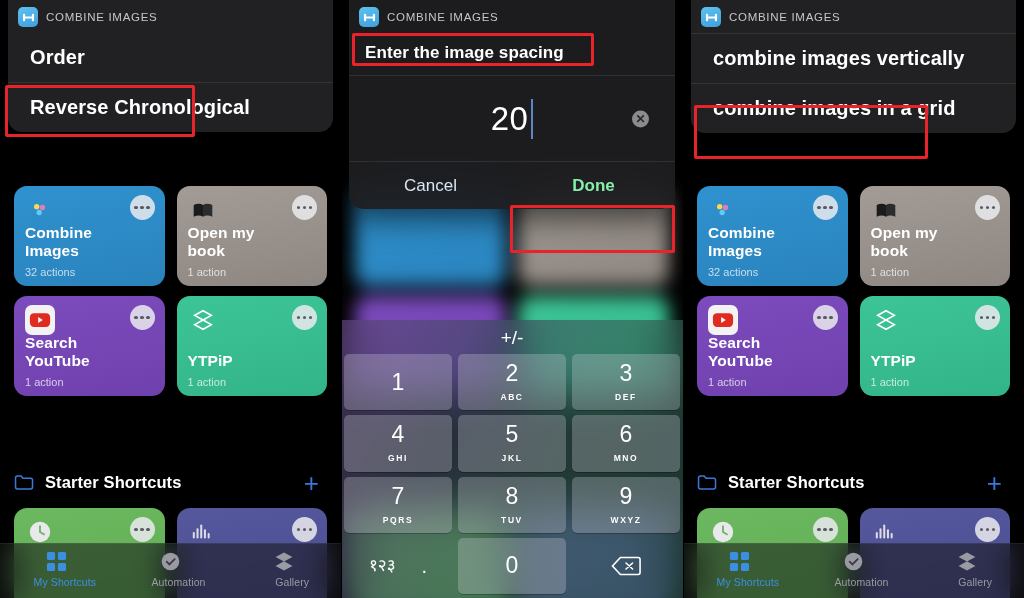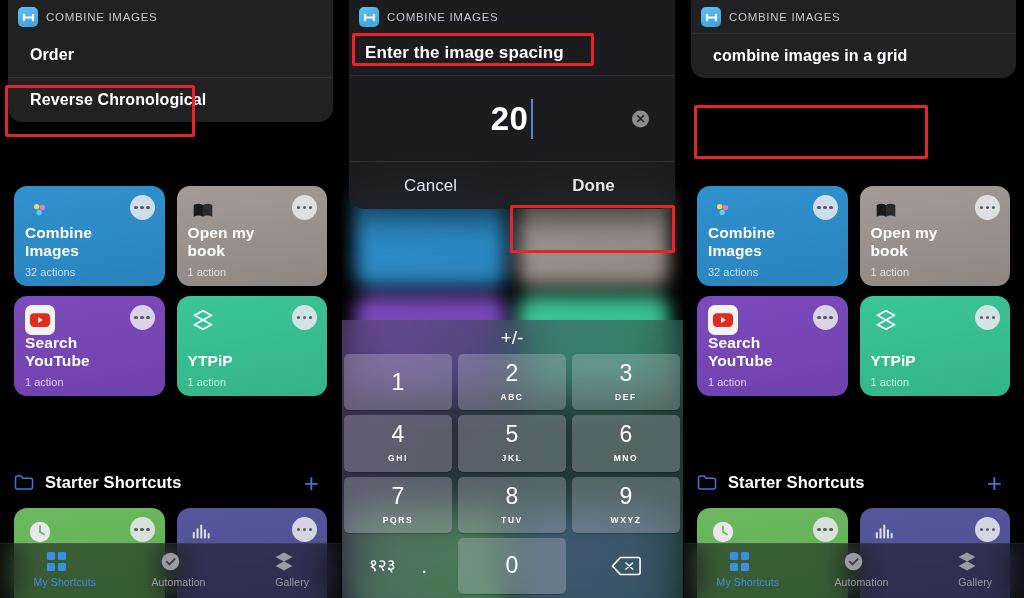--- a/index.html
+++ b/index.html
@@ -135,21 +135,21 @@
     width: 20px; height: 20px; border-radius: 5px;
     background: linear-gradient(160deg,#5ec2f0,#3f9fdd);
     display: flex; align-items: center; justify-content: center;
     flex: 0 0 auto;
   }
   .sheet-head .app-name {
     font-size: 11.5px; color: #c6c6cc; letter-spacing: .7px; font-weight: 500;
   }
   .sheet-row {
     padding: 13px 27px 13px 22px;
-    font-size: 16px; font-weight: 700; color: #fff;
+    font-size: 20px; font-weight: 700; color: #fff;
     border-top: 1px solid rgba(255,255,255,.085);
     letter-spacing: .1px;
     position: relative;
   }
   .sheet-row.first { border-top: none; }
 
   
   .dialog {
     position: absolute; left: 8px; right: 8px; top: 0;
     background: rgba(30,30,32,.94);
@@ -162,41 +162,41 @@
   .dlg-title {
     padding: 10px 16px 12px 16px;
     font-size: 17px; font-weight: 700; color: #fff; letter-spacing: .1px;
   }
   .dlg-field {
     border-top: 1px solid rgba(255,255,255,.09);
     height: 86px; position: relative;
     display: flex; align-items: center; justify-content: center;
   }
   .dlg-value {
-    font-size: 33px; font-weight: 700; color: #fff; letter-spacing: .5px;
+    font-size: 33px; font-weight: 400; color: #fff; letter-spacing: .5px;
   }
   .caret {
     display: inline-block; width: 2px; height: 40px;
     background: #5d86c8; margin-left: 3px; vertical-align: -10px;
   }
   .clear-btn {
     position: absolute; right: 26px; top: 50%; transform: translateY(-50%);
     width: 17px; height: 17px; border-radius: 50%;
     background: #8a8a8f; display: flex; align-items: center; justify-content: center;
     color: #2a2a2c; font-size: 12px; font-weight: 700; line-height: 1;
   }
   .dlg-actions {
     display: flex; border-top: 1px solid rgba(255,255,255,.09);
     height: 48px;
   }
   .dlg-btn {
     flex: 1 1 0; display: flex; align-items: center; justify-content: center;
     font-size: 17px; color: #d8e6f5; text-align: right;
   }
-  .dlg-btn.done { font-weight: 700; color: #e5e5e5; }
+  .dlg-btn.done { font-weight: 700; color: #86efac; }
 
   
   .keypad {
     position: absolute; left: 0; right: 0; bottom: 0; height: 278px;
     background: linear-gradient(115deg,
         rgba(96,72,126,.62) 0%,
         rgba(64,74,96,.62) 32%,
         rgba(54,92,84,.62) 62%,
         rgba(44,86,76,.62) 100%);
     backdrop-filter: blur(18px);
@@ -669,19 +669,20 @@
       <div class="sheet-head">
         <span class="app-ic">
           <svg class="icon-svg" width="13" height="13" viewBox="0 0 14 14" fill="#fff">
             <rect x="1" y="3" width="2.4" height="8" rx="1.1"></rect>
               <rect x="10.6" y="3" width="2.4" height="8" rx="1.1"></rect>
             <rect x="3" y="5.8" width="8" height="2.4" rx="1.1"></rect>
           </svg>
         </span>
         <span class="app-name">COMBINE IMAGES</span>
       </div>
+      <div class="sheet-row">combine images vertically</div>
       <div class="sheet-row">combine images in a grid</div>
     </div>
 
     <div class="redbox" style="left:11px; top:105px; width:234px; height:54px;"></div>
   </div>
 
 </div>
 
 </body></html>

